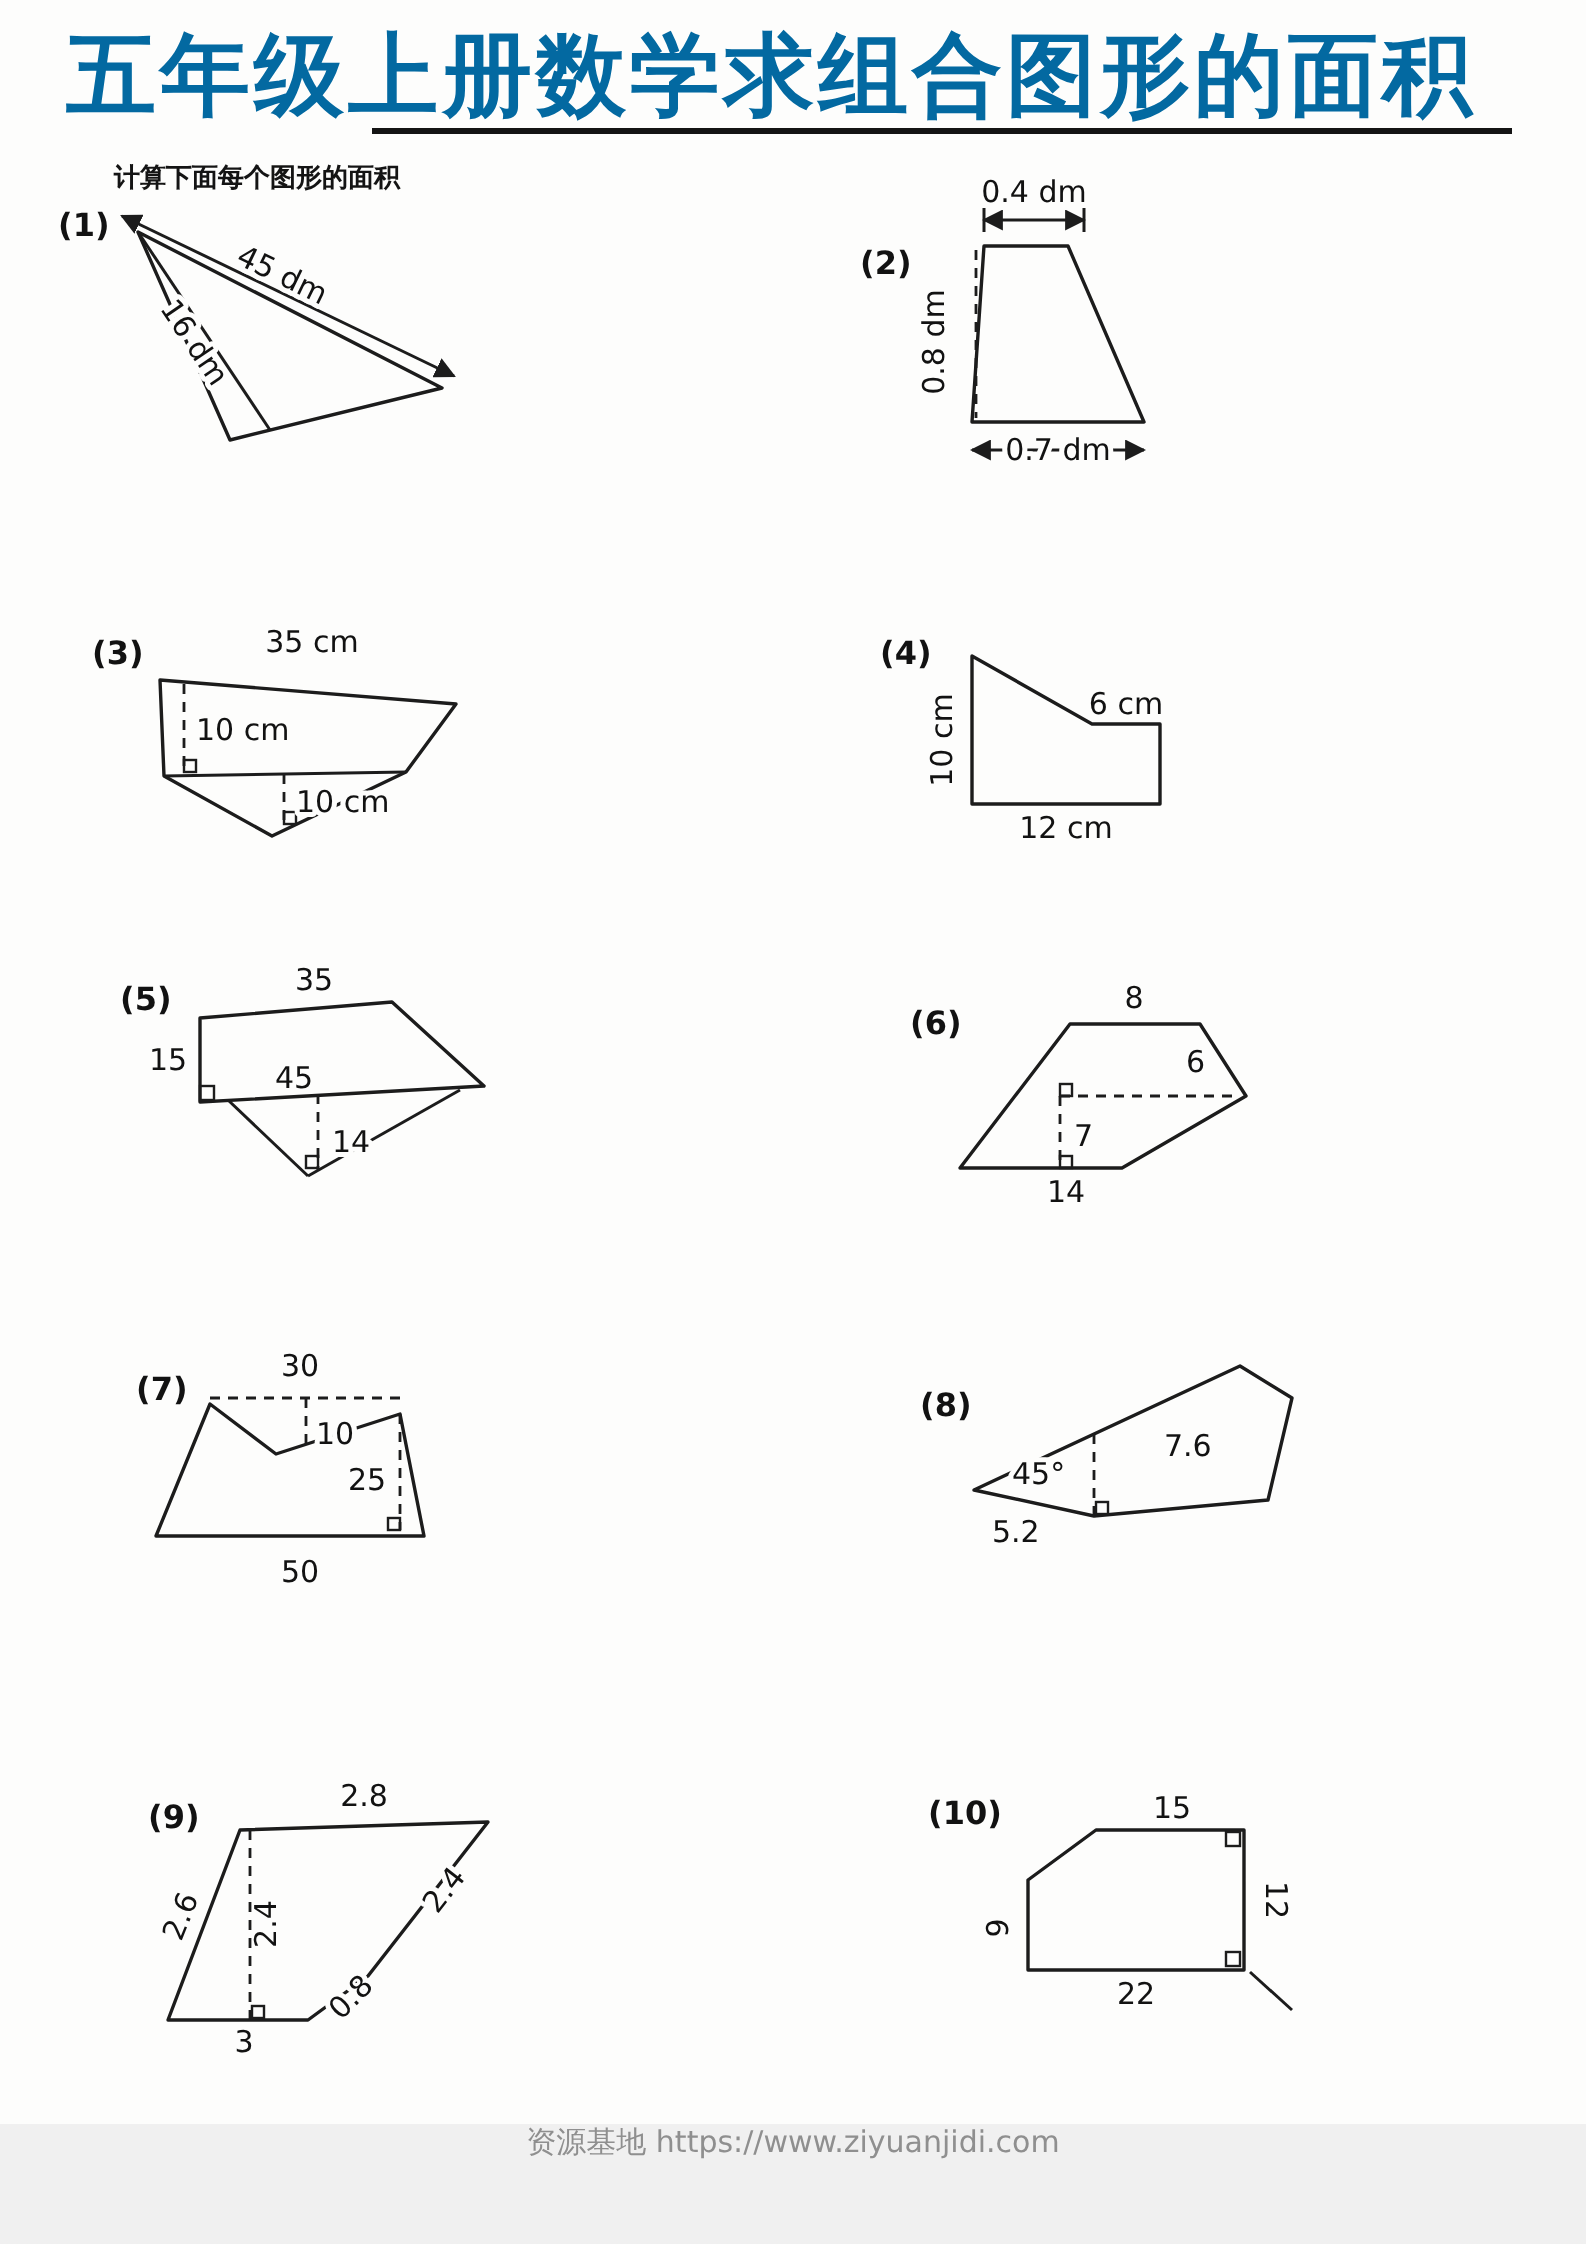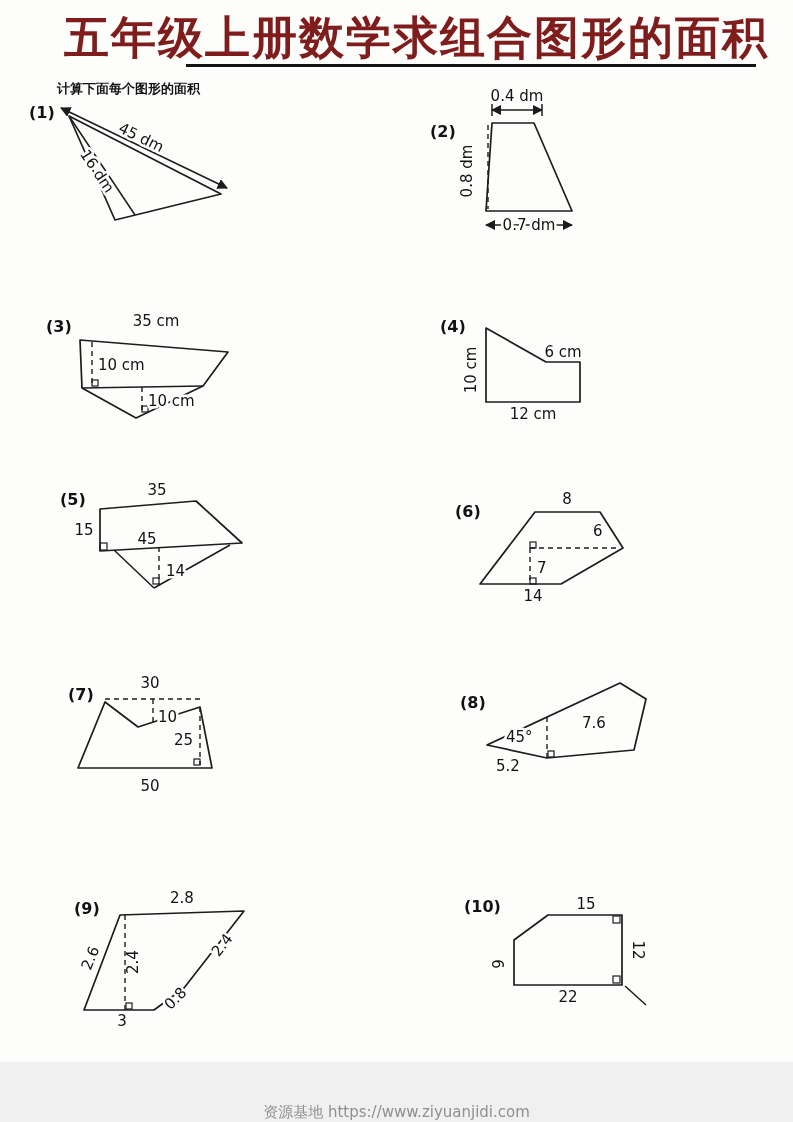--- a/index.html
+++ b/index.html
@@ -4,40 +4,40 @@
 <style>
   * { margin:0; padding:0; box-sizing:border-box; }
   html,body { background:#ffffff; }
   .page {
     position:relative; width:793px; height:1122px; margin:0 auto;
     background:#fdfdfc; overflow:hidden;
     font-family:"DejaVu Sans", sans-serif;
   }
   .title {
     position:absolute; left:33px; top:8px; font-size:45px; font-weight:bold;
-    color:#7f1d1d; letter-spacing:2px; white-space:nowrap;margin-left:31px;
+    color:#0369a1; letter-spacing:2px; white-space:nowrap;
   }
   .title-underline {
     position:absolute; left:186px; top:64px; width:570px; height:3px; background:#141414;
   }
   .subtitle {
     position:absolute; left:57px; top:80px; font-size:13px; font-weight:bold; color:#141414;
   }
   .fig { position:absolute; }
   .fig .outline { fill:none; stroke:#1c1c1c; stroke-width:1.7; stroke-linejoin:round; }
   .fig .thin    { fill:none; stroke:#1c1c1c; stroke-width:1.5; }
   .fig .dash    { fill:none; stroke:#1c1c1c; stroke-width:1.4; stroke-dasharray:5 4; }
   .fig .sq      { fill:none; stroke:#1c1c1c; stroke-width:1.2; }
   .fig text     { font-size:15px; fill:#121212; }
   .fig .num     { font-size:16px; font-weight:bold; }
   .fig .mid     { text-anchor:middle; }
   .fig .ko      { paint-order:stroke; stroke:#fdfdfc; stroke-width:5px; stroke-linejoin:round; }
   .footer {
     position:absolute; left:0; bottom:0; width:100%; height:60px; background:#f0f0f0;
-    display:flex; align-items:flex-end; justify-content:center;
+    display:flex; align-items:flex-start; justify-content:center;
   }
   .footer span { color:#8f8f8f; font-size:15px; }
 </style>
 </head>
 <body>
 
 <div class="page">
 
   <div class="title">五年级上册数学求组合图形的面积</div>
   <div class="title-underline"></div>

